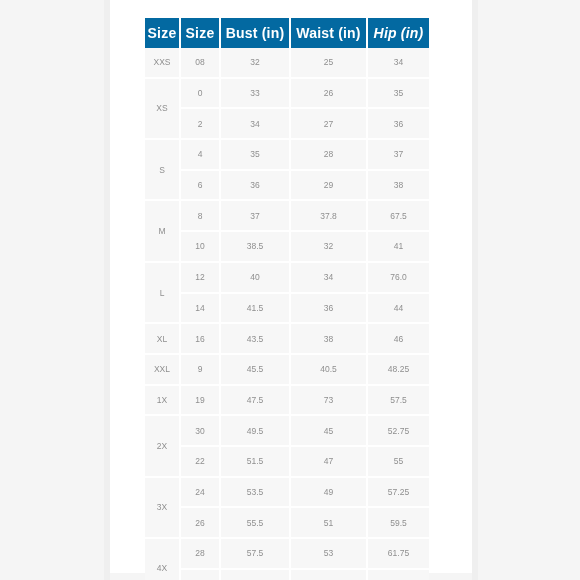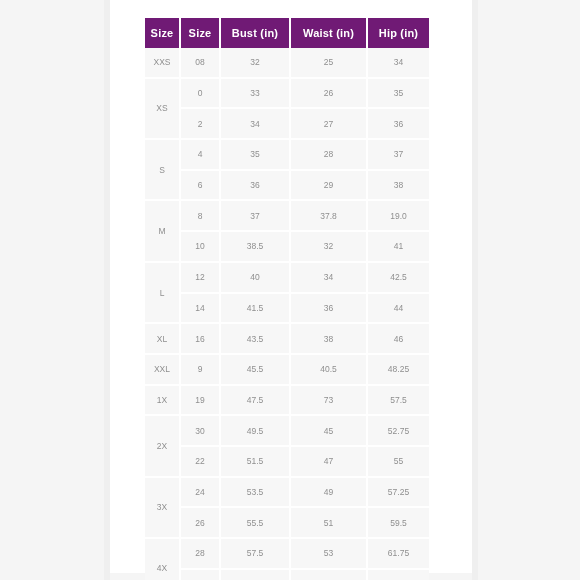--- a/index.html
+++ b/index.html
@@ -51,33 +51,34 @@
   }
 
   table.size-chart {
     border-collapse: separate;
     border-spacing: 0;
     width: 284px;
     table-layout: fixed;
   }
 
   table.size-chart th {
-    background: #701a75;
+    background: #0369a1;
     color: #ffffff;
-    font-size: 11px;
+    font-size: 14px;
     font-weight: bold;
     height: 30px;
     text-align: center;
     vertical-align: middle;
     border-right: 2px solid #ffffff;
     letter-spacing: 0.2px;
     padding: 0;
   }
   table.size-chart th:last-child {
     border-right: none;
+    font-style: italic;
   }
 
   table.size-chart td {
     background: #f7f7f7;
     color: #8f8f8f;
     font-size: 8.5px;
     height: 28.7px;
     text-align: center;
     vertical-align: middle;
     border-right: 2px solid #ffffff;
@@ -160,34 +161,34 @@
             <td>6</td>
             <td>36</td>
             <td>29</td>
             <td>38</td>
           </tr>
           <tr>
             <td class="size-group" rowspan="2">M</td>
             <td>8</td>
             <td>37</td>
             <td>37.8</td>
-            <td>19.0</td>
+            <td>67.5</td>
           </tr>
           <tr>
             <td>10</td>
             <td>38.5</td>
             <td>32</td>
             <td>41</td>
           </tr>
           <tr>
             <td class="size-group" rowspan="2">L</td>
             <td>12</td>
             <td>40</td>
             <td>34</td>
-            <td>42.5</td>
+            <td>76.0</td>
           </tr>
           <tr>
             <td>14</td>
             <td>41.5</td>
             <td>36</td>
             <td>44</td>
           </tr>
           <tr>
             <td class="size-group" rowspan="1">XL</td>
             <td>16</td>

